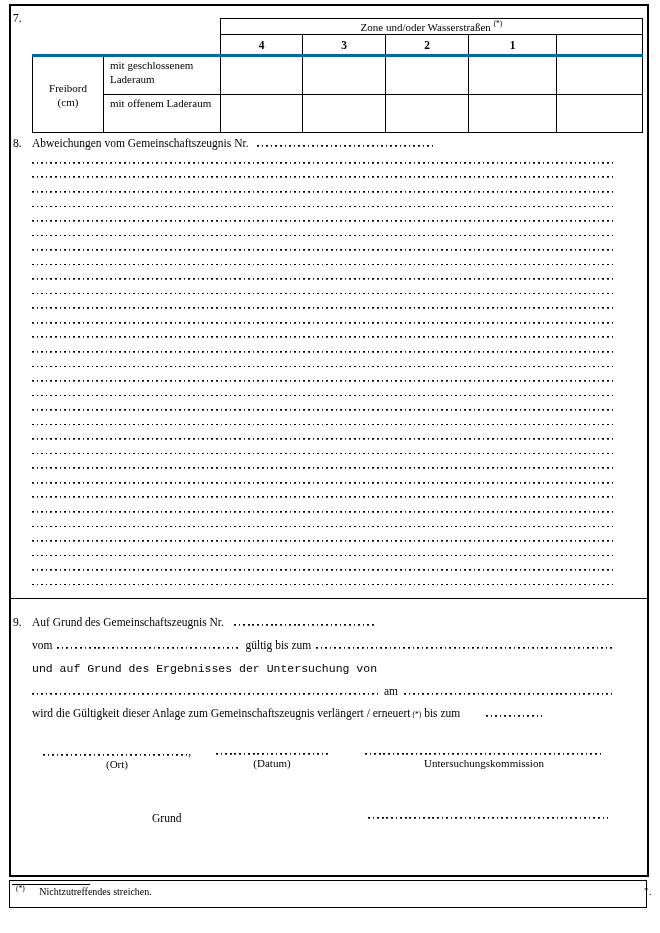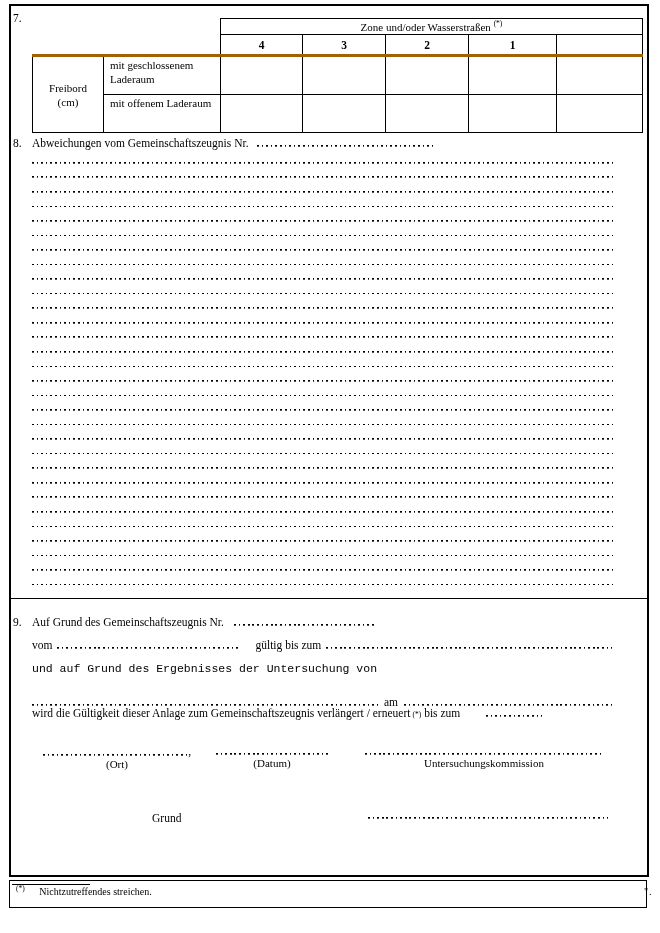--- a/index.html
+++ b/index.html
@@ -15,21 +15,21 @@
   #sec-divider { left:9px; top:598px; width:638px; border-top:1.5px solid #000; }
 
   .secnum { font-size:11.5px; }
 
   
   #zones-table { border-collapse:collapse; table-layout:fixed;padding-left:44px; }
   #zones-table td { border:1px solid #000; font-size:11px; padding:0; vertical-align:middle; }
   #zones-table td.nb { border:none; }
   #zones-table tr.h1 td.zhead { text-align:center; height:15px; font-size:11px; }
   #zones-table tr.h2 td { text-align:center; height:19px; font-weight:bold; font-size:11.5px; }
-  #zones-table tr.b1 td { border-top:3px solid #a16207; }
+  #zones-table tr.b1 td { border-top:3px solid #0369a1; }
   #zones-table tr.b1 td, #zones-table tr.b2 td { height:33px; }
   #zones-table td.fb { text-align:center; line-height:14px; }
   #zones-table td.lab { padding:2px 4px 2px 6px; line-height:13.5px; vertical-align:top; }
   .sup { font-size:7.5px; vertical-align:super; line-height:0; }
 
   
   .dots, .dotline {
     background-image:repeating-linear-gradient(to right,#000 0,#000 1.7px,transparent 1.7px,transparent 4.6px);
     background-repeat:no-repeat; background-position:left bottom; background-size:100% 1.7px;
   }
@@ -145,31 +145,31 @@
   <div class="abs secnum" style="left:13px; top:616px;">9.</div>
 
   <div class="abs tline" style="left:32px; top:616px;">
     <span>Auf Grund des Gemeinschaftszeugnis Nr.</span>
     <span class="dots" style="width:142px; margin-left:10px;"></span>
   </div>
 
   <div class="abs tline" style="left:32px; top:639px;">
     <span>vom</span>
     <span class="dots" style="width:183px; margin-left:5px;"></span>
-    <span style="margin-left:15px;">gültig bis zum</span>
+    <span style="margin-left:5px;">gültig bis zum</span>
     <span class="dots grow" style="margin-left:5px;"></span>
   </div>
 
   <div class="abs tline" style="left:32px; top:662px;font-family:Liberation Mono, monospace;">
     <span>und auf Grund des Ergebnisses der Untersuchung von</span>
   </div>
 
   <div class="abs tline" style="left:32px; top:685px;">
     <span class="dots" style="width:346px;"></span>
-    <span style="margin-left:6px;margin-top:11px;">am</span>
+    <span style="margin-left:6px;">am</span>
     <span class="dots grow" style="margin-left:6px;"></span>
   </div>
 
   <div class="abs tline" style="left:32px; top:707px;">
     <span>wird die Gültigkeit dieser Anlage zum Gemeinschaftszeugnis verlängert / erneuert</span>
     <span class="sup" style="margin-left:2px;">(*)</span>
     <span style="margin-left:3px;">bis zum</span>
     <span class="dots" style="width:56px; margin-left:26px;"></span>
   </div>
 

